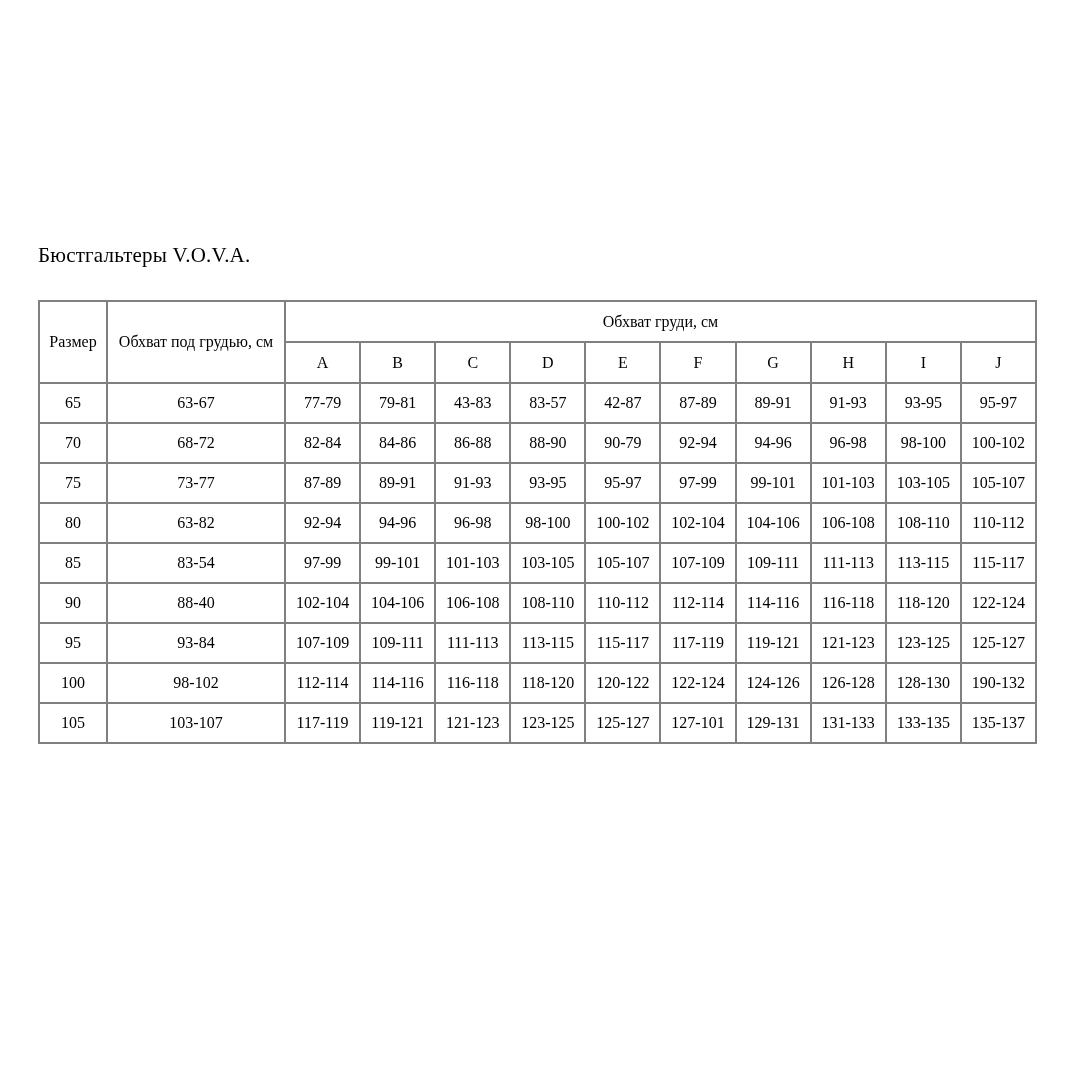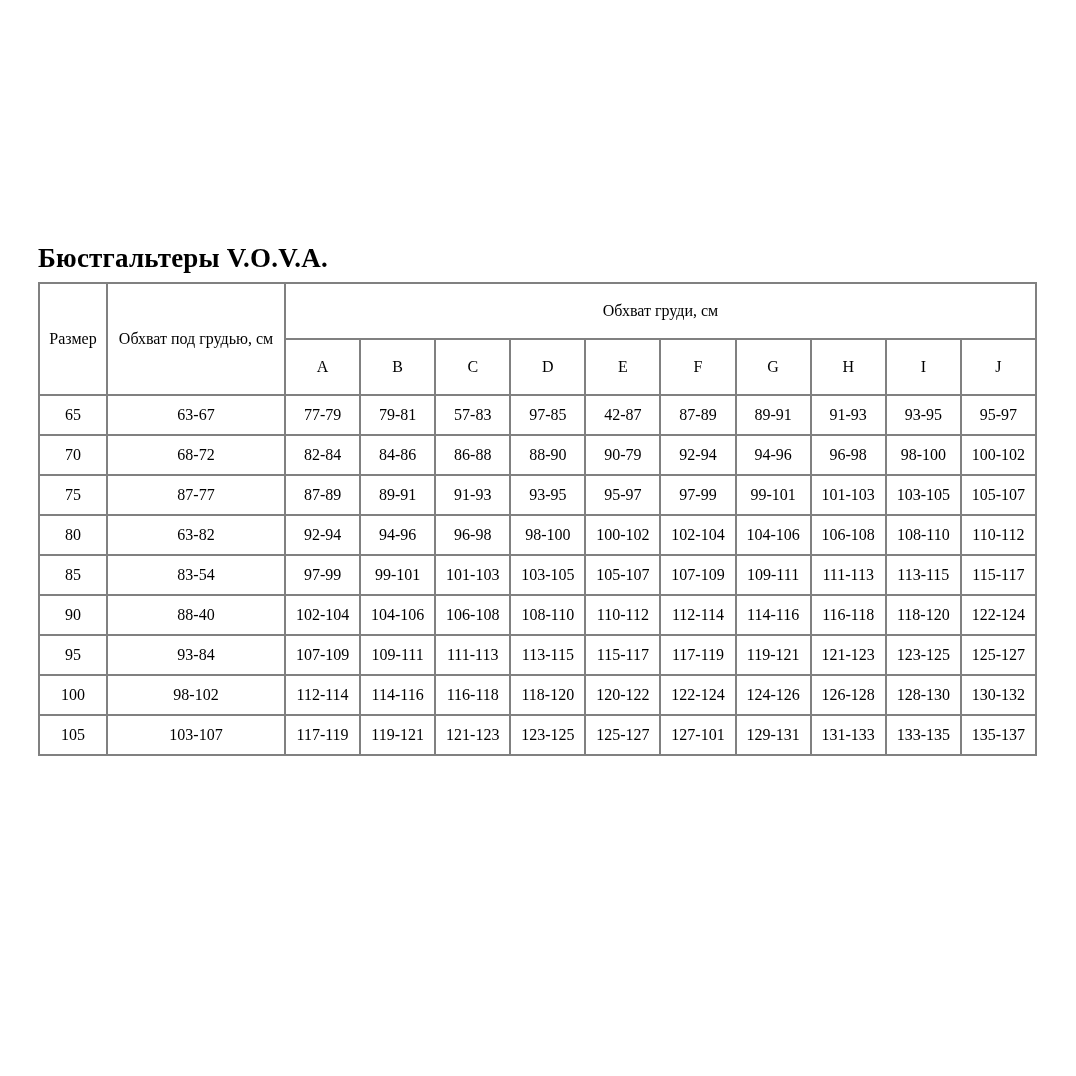--- a/index.html
+++ b/index.html
@@ -7,42 +7,42 @@
     width: 1076px;
     height: 1076px;
     background: #ffffff;
     font-family: "Liberation Serif", "DejaVu Serif", serif;
     color: #000000;
   }
   .page {
     padding: 243px 38px 0 38px;
   }
   .title {
-    font-size: 27px;
-    font-weight: bold;
+    font-size: 21px;
+    font-weight: normal;
     letter-spacing: 0.2px;
-    margin-bottom: 8px;
+    margin-bottom: 32px;
   }
   table.size-table {
     border-collapse: collapse;
     table-layout: fixed;
     width: 999px;
   }
   table.size-table th,
   table.size-table td {
     border: 2px solid #808080;
     text-align: center;
     vertical-align: middle;
     font-size: 16px;
     font-weight: normal;
     height: 40px;
     overflow: hidden;
     white-space: nowrap;
   }
-  table.size-table thead tr th { height: 56px; }
+  table.size-table thead tr th { height: 41px; }
   col.c-size { width: 68px; }
   col.c-underbust { width: 178px; }
 </style>
 </head>
 <body>
 
 <div class="page">
   <h1 class="title">Бюстгальтеры V.O.V.A.</h1>
   <table class="size-table">
     <colgroup>
@@ -77,22 +77,22 @@
           <th>I</th>
           <th>J</th>
         </tr>
     </thead>
     <tbody id="table-body">
         <tr>
           <td>65</td>
           <td>63-67</td>
           <td>77-79</td>
           <td>79-81</td>
-          <td>57-83</td>
-          <td>97-85</td>
+          <td>43-83</td>
+          <td>83-57</td>
           <td>42-87</td>
           <td>87-89</td>
           <td>89-91</td>
           <td>91-93</td>
           <td>93-95</td>
           <td>95-97</td>
         </tr>
         <tr>
           <td>70</td>
           <td>68-72</td>
@@ -102,21 +102,21 @@
           <td>88-90</td>
           <td>90-79</td>
           <td>92-94</td>
           <td>94-96</td>
           <td>96-98</td>
           <td>98-100</td>
           <td>100-102</td>
         </tr>
         <tr>
           <td>75</td>
-          <td>87-77</td>
+          <td>73-77</td>
           <td>87-89</td>
           <td>89-91</td>
           <td>91-93</td>
           <td>93-95</td>
           <td>95-97</td>
           <td>97-99</td>
           <td>99-101</td>
           <td>101-103</td>
           <td>103-105</td>
           <td>105-107</td>
@@ -182,21 +182,21 @@
           <td>98-102</td>
           <td>112-114</td>
           <td>114-116</td>
           <td>116-118</td>
           <td>118-120</td>
           <td>120-122</td>
           <td>122-124</td>
           <td>124-126</td>
           <td>126-128</td>
           <td>128-130</td>
-          <td>130-132</td>
+          <td>190-132</td>
         </tr>
         <tr>
           <td>105</td>
           <td>103-107</td>
           <td>117-119</td>
           <td>119-121</td>
           <td>121-123</td>
           <td>123-125</td>
           <td>125-127</td>
           <td>127-101</td>

